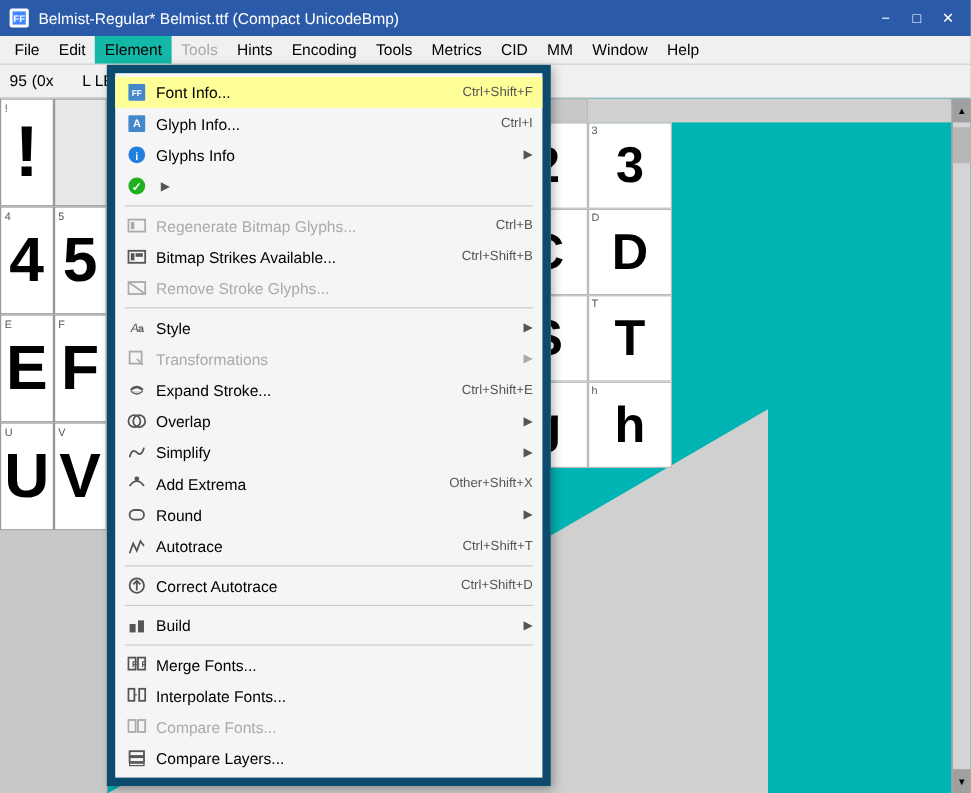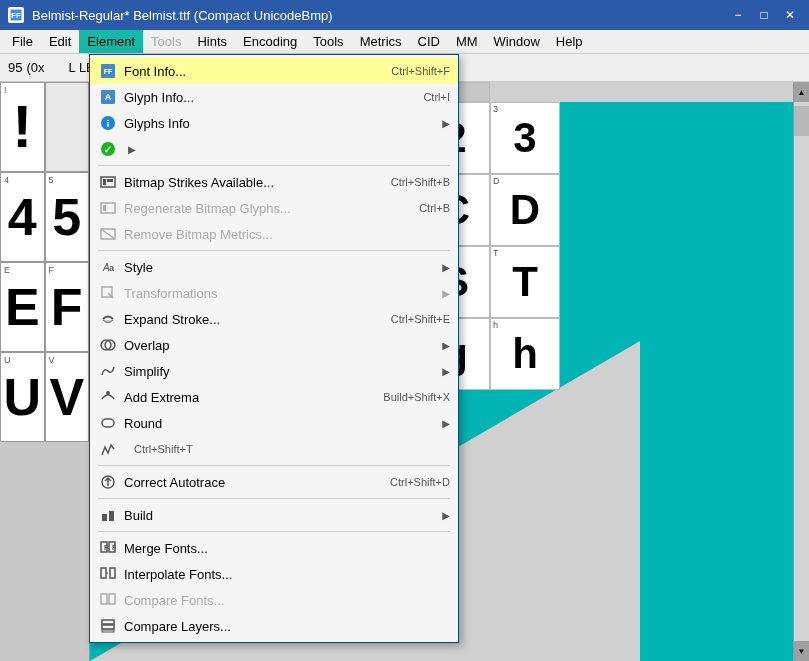--- a/index.html
+++ b/index.html
@@ -146,21 +146,21 @@
       overflow: hidden;
     }
 
     
     .dropdown-overlay {
       position: absolute;
       top: 54px;
       left: 89px;
       width: 370px;
       background: #f5f5f5;
-      border: 1px solid #0c4a6e;
+      border: 7px solid #0c4a6e;
       box-shadow: 3px 3px 8px rgba(0,0,0,0.3);
       z-index: 100;
       padding: 3px 0;
     }
     .dropdown-item {
       display: flex;
       align-items: center;
       height: 26px;
       padding: 0 8px;
       cursor: pointer;
@@ -470,51 +470,51 @@
       <svg width="16" height="16" viewBox="0 0 16 16">
         <circle cx="8" cy="8" r="7" fill="#20b020"></circle>
         <text x="8" y="12" text-anchor="middle" font-size="10" fill="white" font-weight="bold">✓</text>
       </svg>
     </div>
     <span class="item-arrow">▶</span>
   </div>
 
   <div class="dropdown-separator"></div>
 
+  <div class="dropdown-item disabled">
+    <div class="item-icon">
+      <svg width="16" height="16" viewBox="0 0 16 16">
+        <rect x="1" y="3" width="14" height="10" fill="none" stroke="#aaa" stroke-width="1.5"></rect>
+        <rect x="3" y="5" width="3" height="6" fill="#aaa"></rect>
+      </svg>
+    </div>
+    <span class="item-label">Regenerate Bitmap Glyphs...</span>
+    <span class="item-shortcut">Ctrl+B</span>
+  </div>
+
   <div class="dropdown-item">
     <div class="item-icon">
       <svg width="16" height="16" viewBox="0 0 16 16">
         <rect x="1" y="3" width="14" height="10" fill="none" stroke="#555" stroke-width="1.5"></rect>
         <rect x="3" y="5" width="3" height="6" fill="#555"></rect>
         <rect x="7" y="5" width="6" height="3" fill="#555"></rect>
       </svg>
     </div>
     <span class="item-label">Bitmap Strikes Available...</span>
     <span class="item-shortcut">Ctrl+Shift+B</span>
   </div>
 
   <div class="dropdown-item disabled">
     <div class="item-icon">
       <svg width="16" height="16" viewBox="0 0 16 16">
         <rect x="1" y="3" width="14" height="10" fill="none" stroke="#aaa" stroke-width="1.5"></rect>
-        <rect x="3" y="5" width="3" height="6" fill="#aaa"></rect>
-      </svg>
-    </div>
-    <span class="item-label">Regenerate Bitmap Glyphs...</span>
-    <span class="item-shortcut">Ctrl+B</span>
-  </div>
-
-  <div class="dropdown-item disabled">
-    <div class="item-icon">
-      <svg width="16" height="16" viewBox="0 0 16 16">
-        <rect x="1" y="3" width="14" height="10" fill="none" stroke="#aaa" stroke-width="1.5"></rect>
         <line x1="1" y1="3" x2="15" y2="13" stroke="#aaa" stroke-width="1.5"></line>
       </svg>
     </div>
-    <span class="item-label">Remove Bitmap Metrics...</span>
+    <span class="item-label">Remove Stroke Glyphs...</span>
   </div>
 
   <div class="dropdown-separator"></div>
 
   <div class="dropdown-item">
     <div class="item-icon">
       <svg width="16" height="16" viewBox="0 0 16 16">
         <text x="3" y="12" font-size="10" font-style="italic" fill="#555">A</text>
         <text x="9" y="12" font-size="9" font-weight="bold" fill="#555">a</text>
       </svg>
@@ -567,39 +567,40 @@
   </div>
 
   <div class="dropdown-item">
     <div class="item-icon">
       <svg width="16" height="16" viewBox="0 0 16 16">
         <path d="M2 10 Q8 2 14 10" stroke="#555" stroke-width="1.5" fill="none"></path>
         <circle cx="8" cy="4" r="2" fill="#555"></circle>
       </svg>
     </div>
     <span class="item-label">Add Extrema</span>
-    <span class="item-shortcut">Build+Shift+X</span>
+    <span class="item-shortcut">Other+Shift+X</span>
   </div>
 
   <div class="dropdown-item">
     <div class="item-icon">
       <svg width="16" height="16" viewBox="0 0 16 16">
         <rect x="2" y="4" width="12" height="8" rx="4" fill="none" stroke="#555" stroke-width="1.5"></rect>
       </svg>
     </div>
     <span class="item-label">Round</span>
     <span class="item-arrow">▶</span>
   </div>
 
   <div class="dropdown-item">
     <div class="item-icon">
       <svg width="16" height="16" viewBox="0 0 16 16">
         <path d="M2 14 L5 6 L8 12 L11 4 L14 8" stroke="#555" stroke-width="1.5" fill="none"></path>
       </svg>
     </div>
+    <span class="item-label">Autotrace</span>
     <span class="item-shortcut">Ctrl+Shift+T</span>
   </div>
 
   <div class="dropdown-separator"></div>
 
   <div class="dropdown-item">
     <div class="item-icon">
       <svg width="16" height="16" viewBox="0 0 16 16">
         <circle cx="8" cy="8" r="6" fill="none" stroke="#555" stroke-width="1.5"></circle>
         <path d="M8 4 L8 12 M5 7 L8 4 L11 7" stroke="#555" stroke-width="1.5" fill="none"></path>

